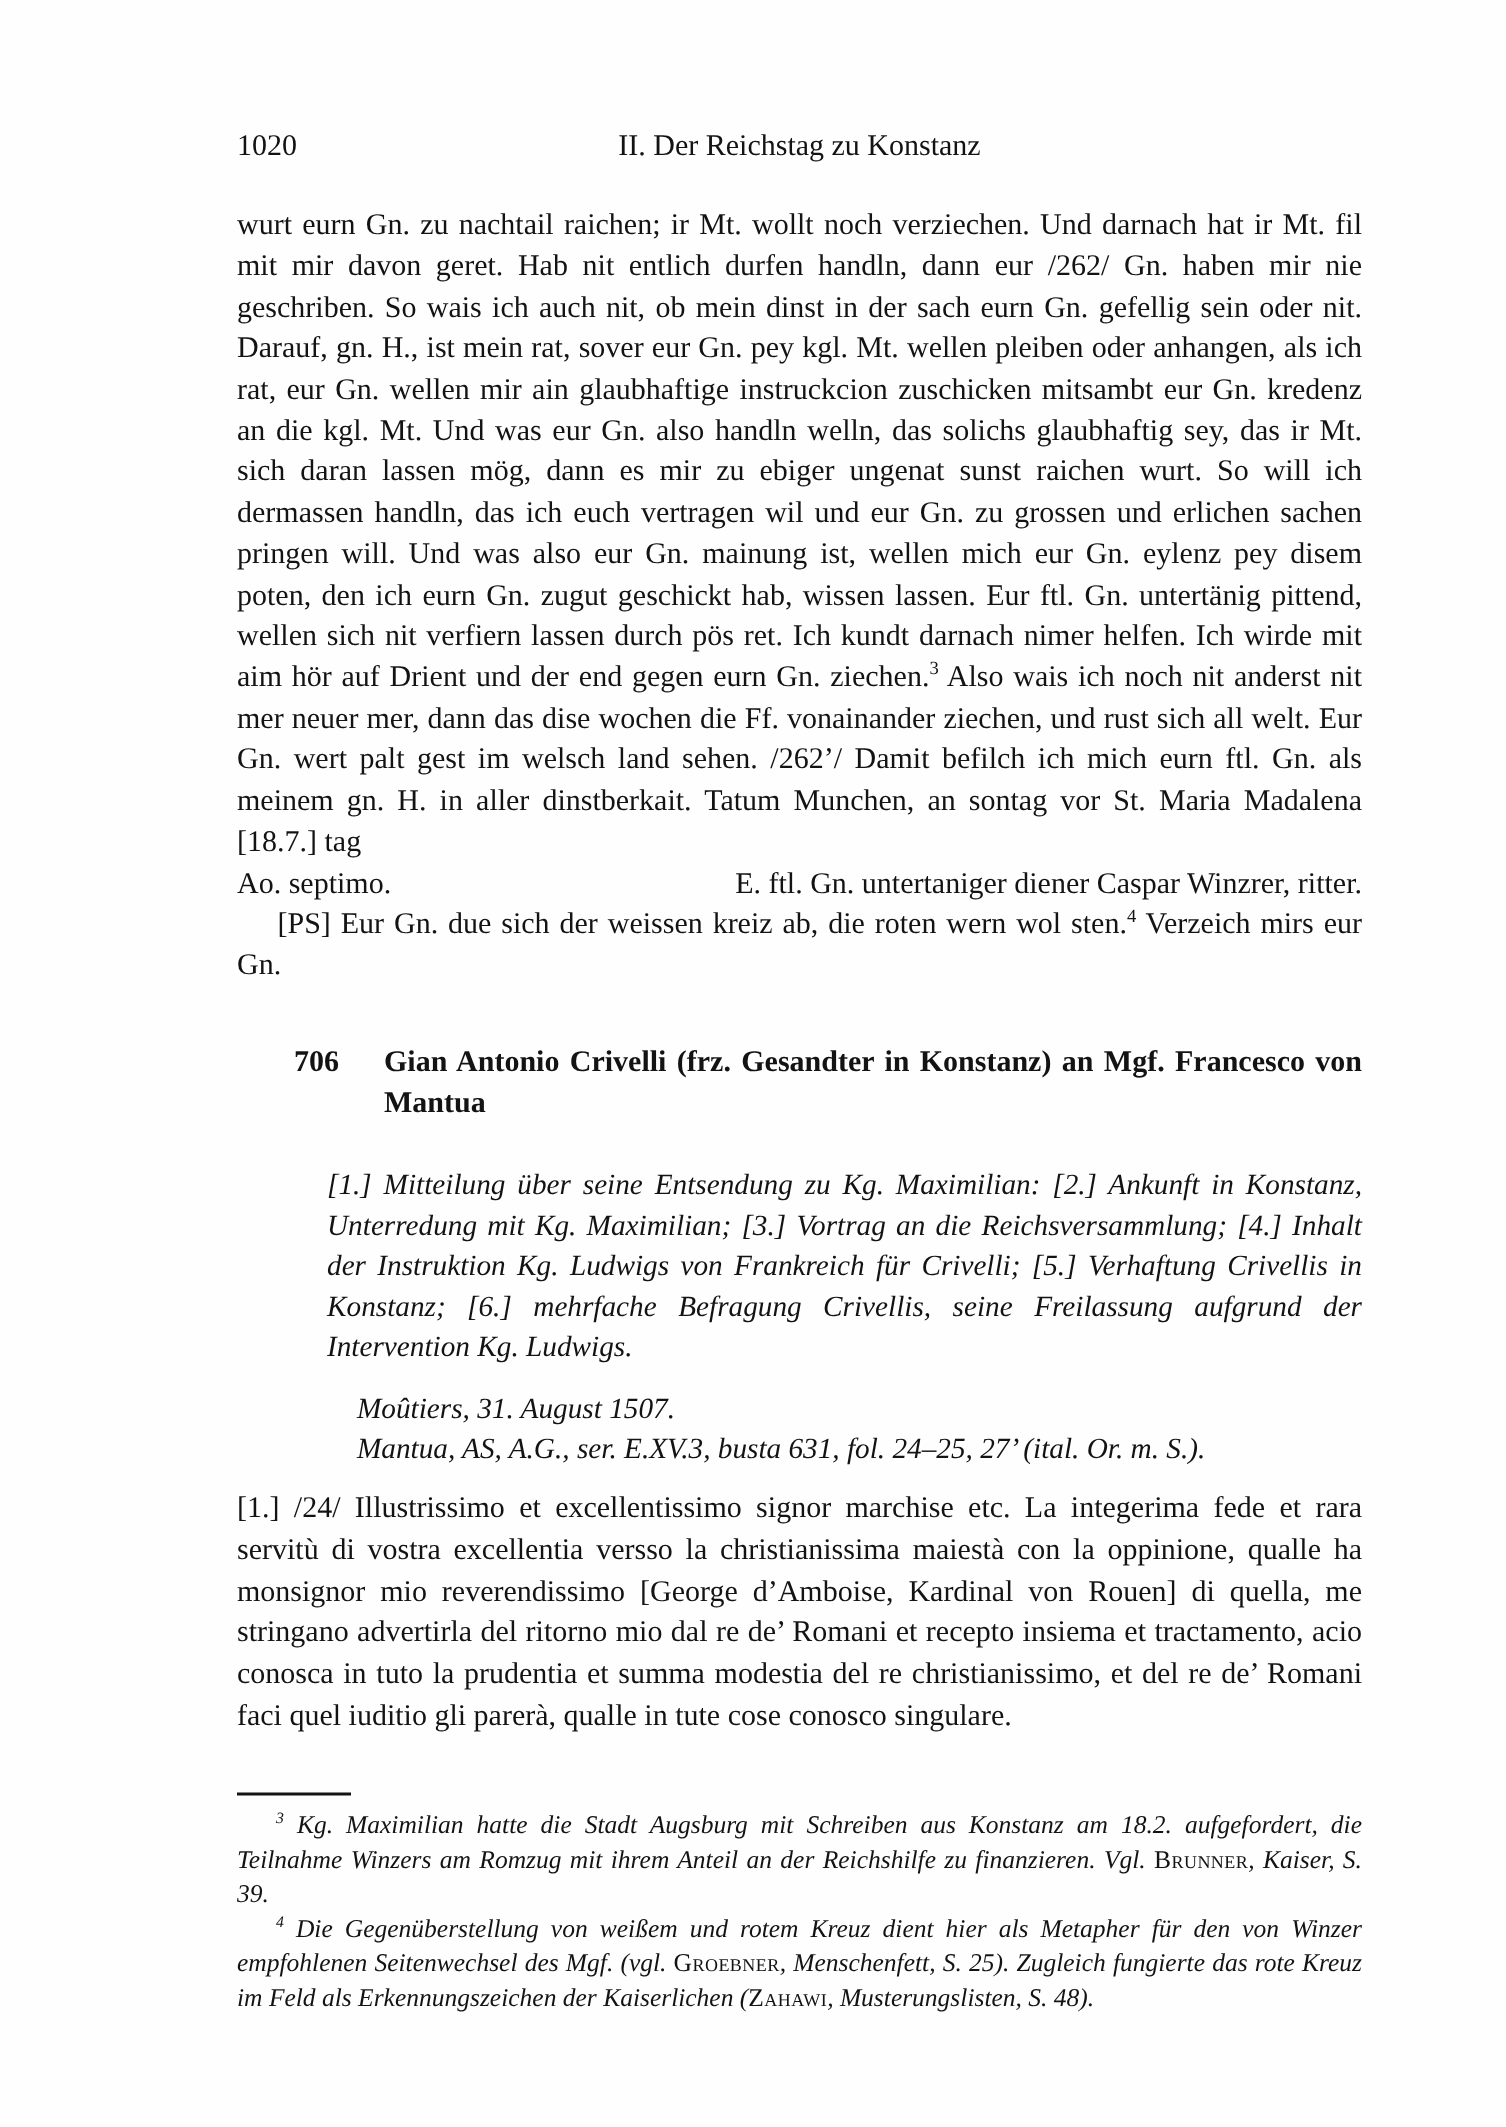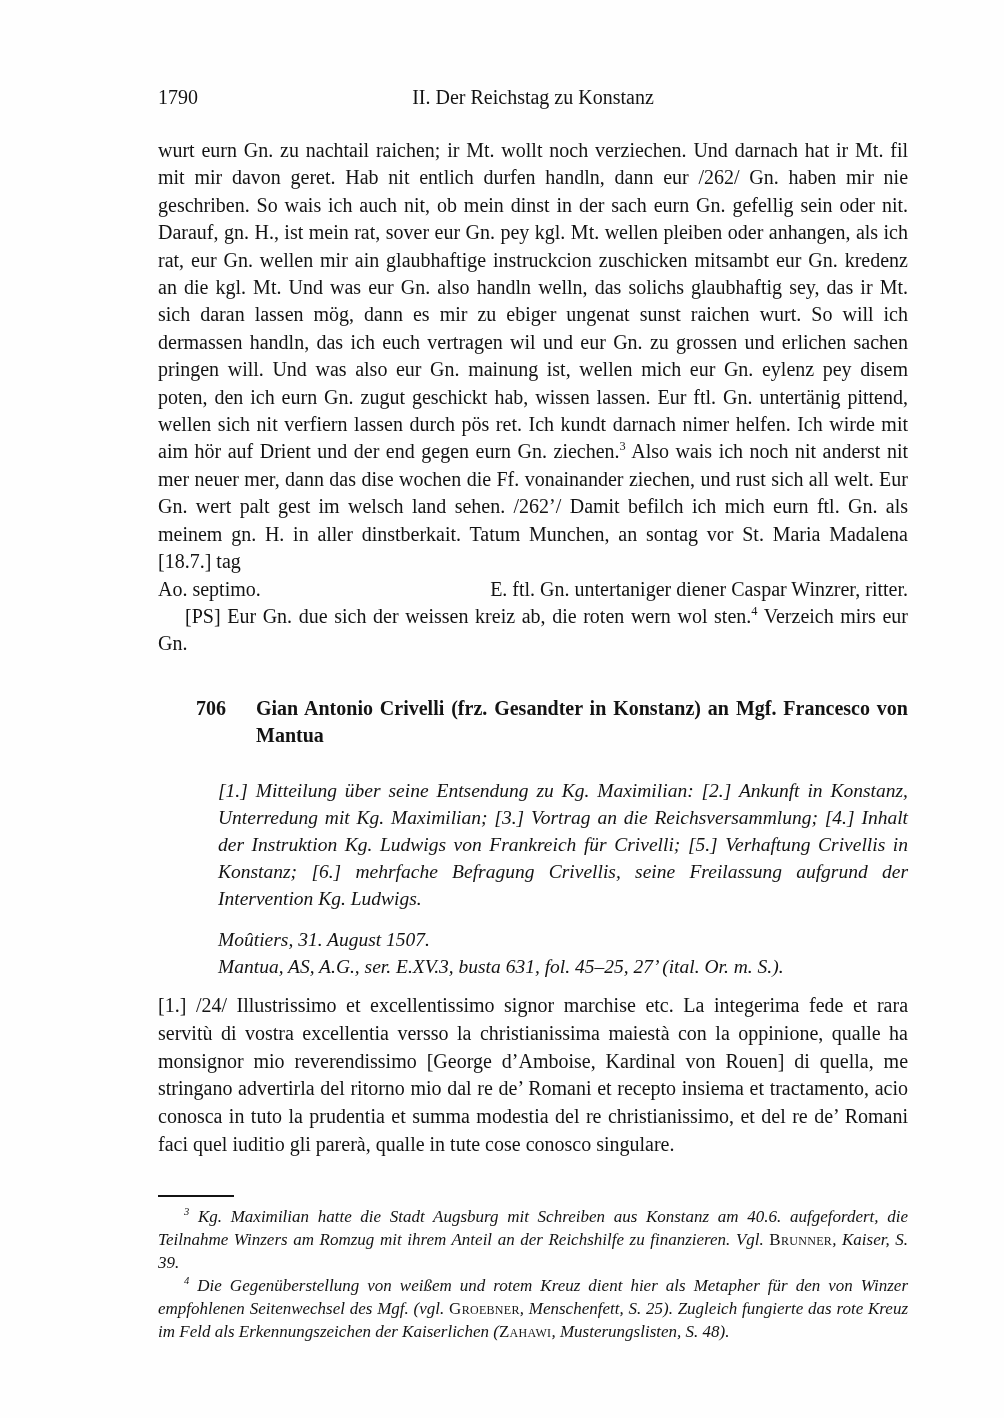--- a/index.html
+++ b/index.html
@@ -74,21 +74,21 @@
   }
   .entry-summary {
     margin-left: 60px;
     margin-top: 27px;
     font-style: italic;
     font-size: 19.5px;
     line-height: 27.2px;
     text-align: justify;
   }
   .entry-source {
-    margin-left: 60px;
+    margin-left: 80px;
     margin-top: 13px;
     font-style: italic;
     font-size: 19.5px;
     line-height: 27.2px;
   }
   .entry-body {
     margin-top: 12px;
     font-size: 20px;
     line-height: 27.8px;
     text-align: justify;
@@ -121,21 +121,21 @@
     font-style: inherit;
   }
 </style>
 </head>
 <body>
 
 <div class="page">
   <div class="textblock">
 
     <div class="pagehead">
-      <span class="pagenum">1790</span>
+      <span class="pagenum">1020</span>
       <span class="runhead">II. Der Reichstag zu Konstanz</span>
     </div>
 
     <div class="body-par"><span>wurt eurn Gn. zu nachtail raichen; ir Mt. wollt noch verziechen. Und darnach hat ir Mt. fil mit mir davon geret. Hab nit entlich durfen handln, dann eur </span><span class="i">/262/</span><span> Gn. haben mir nie geschriben. So wais ich auch nit, ob mein dinst in der sach eurn Gn. gefellig sein oder nit. Darauf, gn. H., ist mein rat, sover eur Gn. pey kgl. Mt. wellen pleiben oder anhangen, als ich rat, eur Gn. wellen mir ain glaubhaftige instruckcion zuschicken mitsambt eur Gn. kredenz an die kgl. Mt. Und was eur Gn. also handln welln, das solichs glaubhaftig sey, das ir Mt. sich daran lassen mög, dann es mir zu ebiger ungenat sunst raichen wurt. So will ich dermassen handln, das ich euch vertragen wil und eur Gn. zu grossen und erlichen sachen pringen will. Und was also eur Gn. mainung ist, wellen mich eur Gn. eylenz pey disem poten, den ich eurn Gn. zugut geschickt hab, wissen lassen. Eur ftl. Gn. untertänig pittend, wellen sich nit verfiern lassen durch pös ret. Ich kundt darnach nimer helfen. Ich wirde mit aim hör auf Drient und der end gegen eurn Gn. ziechen.</span><sup>3</sup><span> Also wais ich noch nit anderst nit mer neuer mer, dann das dise wochen die Ff. vonainander ziechen, und rust sich all welt. Eur Gn. wert palt gest im welsch land sehen. </span><span class="i">/262’/</span><span> Damit befilch ich mich eurn ftl. Gn. als meinem gn. H. in aller dinstberkait. Tatum Munchen, an sontag vor St. Maria Madalena </span><span class="i">[18.7.]</span><span> tag</span></div>
 
     <div class="sigline">
       <span>Ao. septimo.</span>
       <span>E. ftl. Gn. untertaniger diener Caspar Winzrer, ritter.</span>
     </div>
 
@@ -143,24 +143,24 @@
 
     <div class="entry-head">
       <span class="entry-num">706</span>
       <span class="entry-title">Gian Antonio Crivelli (frz. Gesandter in Konstanz) an Mgf. Francesco von Mantua</span>
     </div>
 
     <div class="entry-summary">[1.] Mitteilung über seine Entsendung zu Kg. Maximilian: [2.] Ankunft in Konstanz, Unterredung mit Kg. Maximilian; [3.] Vortrag an die Reichsversammlung; [4.] Inhalt der Instruktion Kg. Ludwigs von Frankreich für Crivelli; [5.] Verhaftung Crivellis in Konstanz; [6.] mehrfache Befragung Crivellis, seine Freilassung aufgrund der Intervention Kg. Ludwigs.</div>
 
     <div class="entry-source">
       <div>Moûtiers, 31. August 1507.</div>
-      <div>Mantua, AS, A.G., ser. E.XV.3, busta 631, fol. 45–25, 27’ (ital. Or. m. S.).</div>
+      <div>Mantua, AS, A.G., ser. E.XV.3, busta 631, fol. 24–25, 27’ (ital. Or. m. S.).</div>
     </div>
 
     <div class="entry-body"><span class="i">[1.] /24/</span><span> Illustrissimo et excellentissimo signor marchise etc. La integerima fede et rara servitù di vostra excellentia versso la christianissima maiestà con la oppinione, qualle ha monsignor mio reverendissimo </span><span class="i">[George d’Amboise, Kardinal von Rouen]</span><span> di quella, me stringano advertirla del ritorno mio dal re de’ Romani et recepto insiema et tractamento, acio conosca in tuto la prudentia et summa modestia del re christianissimo, et del re de’ Romani faci quel iuditio gli parerà, qualle in tute cose conosco singulare.</span></div>
 
     <hr class="fn-rule">
 
-    <div class="footnote"><sup>3</sup><span> Kg. Maximilian hatte die Stadt Augsburg mit Schreiben aus Konstanz am 40.6. aufgefordert, die Teilnahme Winzers am Romzug mit ihrem Anteil an der Reichshilfe zu finanzieren. Vgl. </span><span class="sc">Brunner</span><span>, Kaiser, S. 39.</span></div>
+    <div class="footnote"><sup>3</sup><span> Kg. Maximilian hatte die Stadt Augsburg mit Schreiben aus Konstanz am 18.2. aufgefordert, die Teilnahme Winzers am Romzug mit ihrem Anteil an der Reichshilfe zu finanzieren. Vgl. </span><span class="sc">Brunner</span><span>, Kaiser, S. 39.</span></div>
     <div class="footnote"><sup>4</sup><span> Die Gegenüberstellung von weißem und rotem Kreuz dient hier als Metapher für den von Winzer empfohlenen Seitenwechsel des Mgf. (vgl. </span><span class="sc">Groebner</span><span>, Menschenfett, S. 25). Zugleich fungierte das rote Kreuz im Feld als Erkennungszeichen der Kaiserlichen (</span><span class="sc">Zahawi</span><span>, Musterungslisten, S. 48).</span></div>
 
   </div>
 </div>
 
 </body></html>

